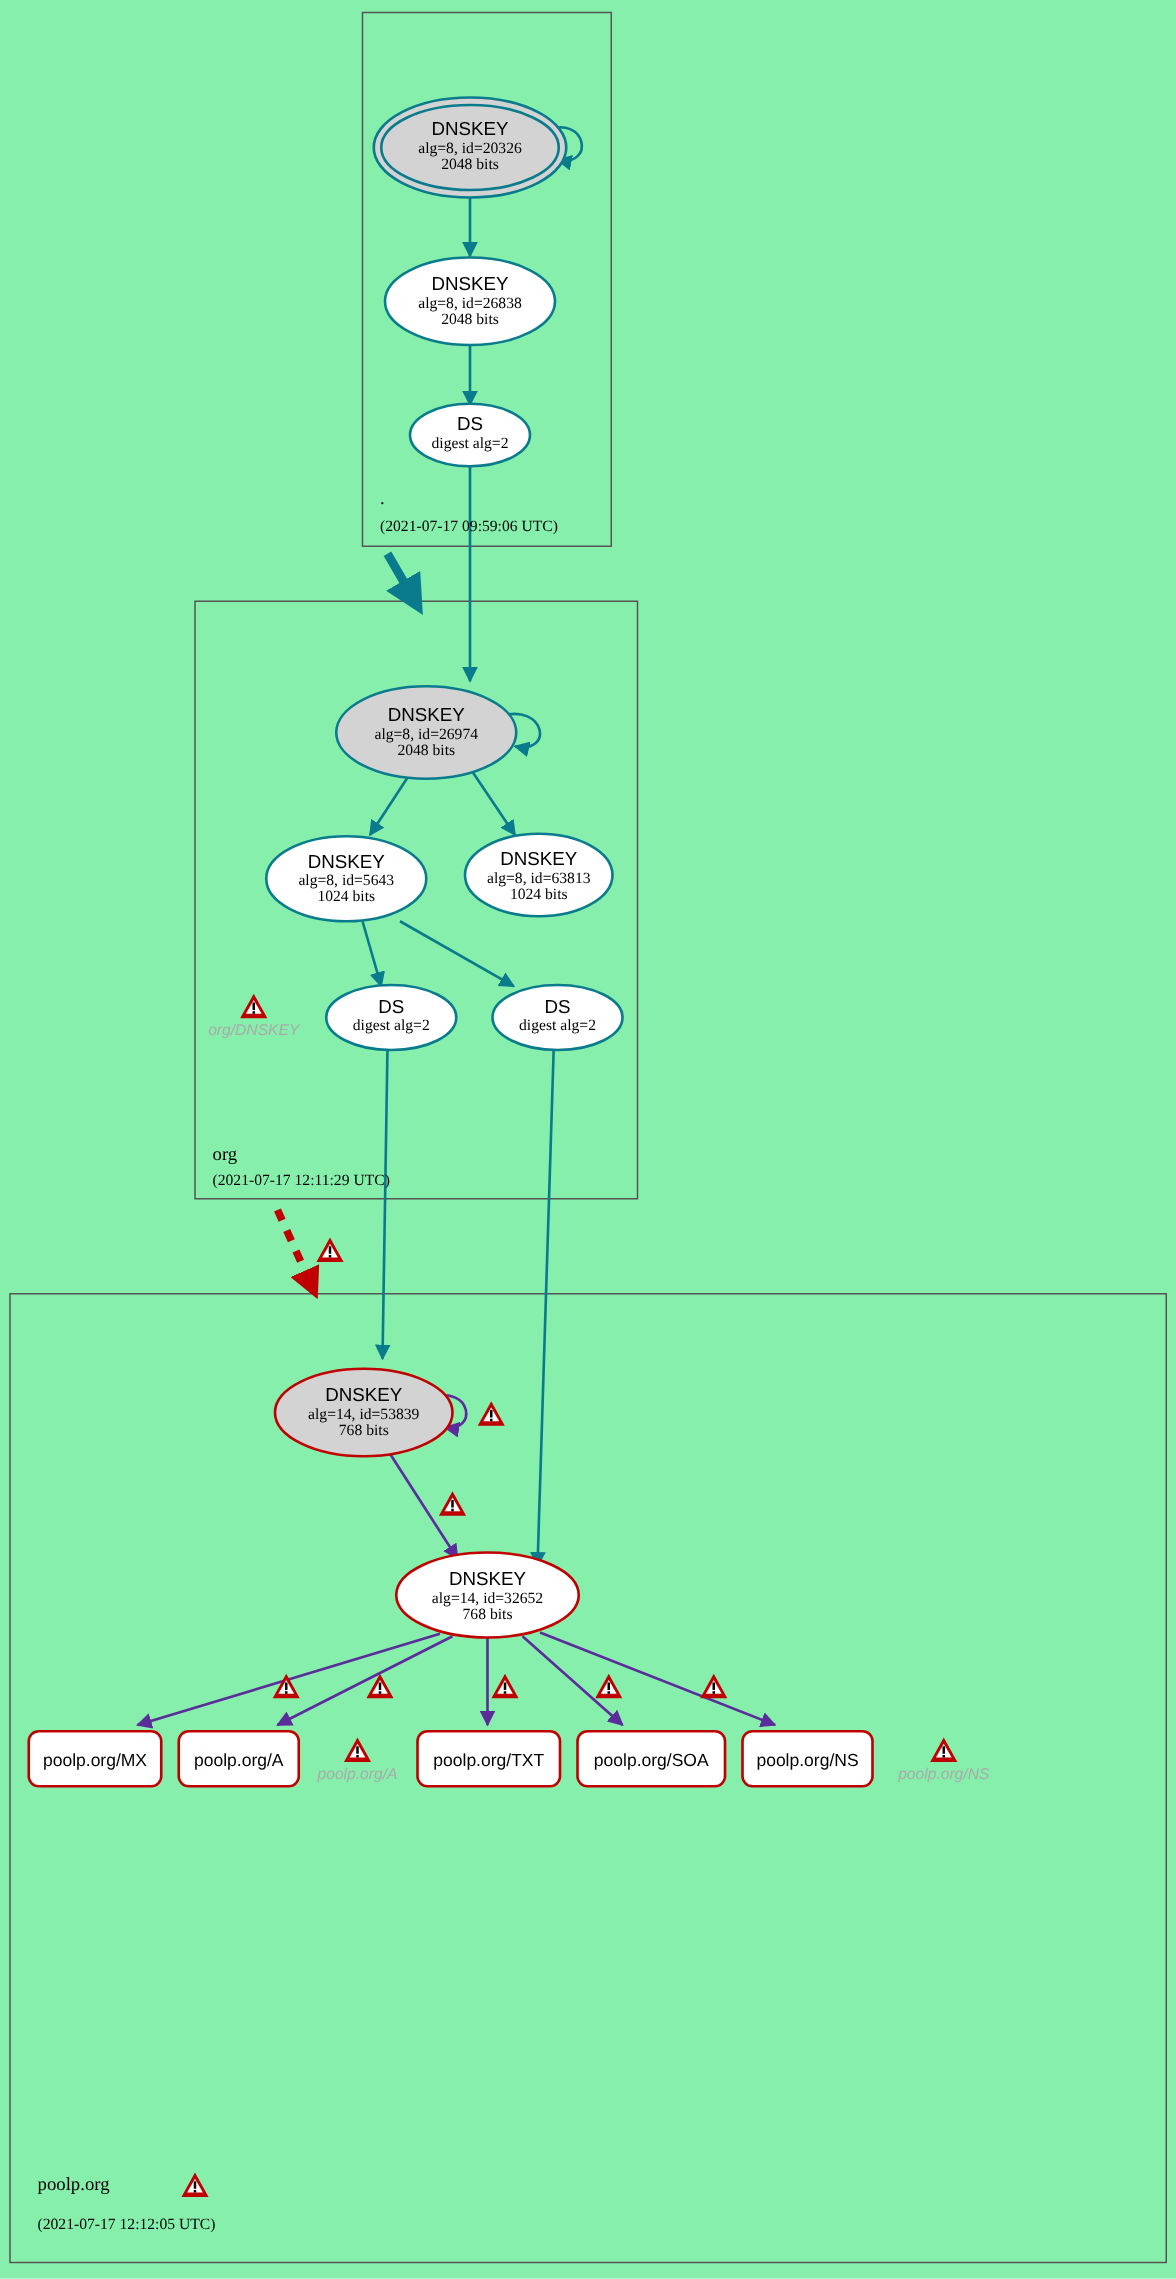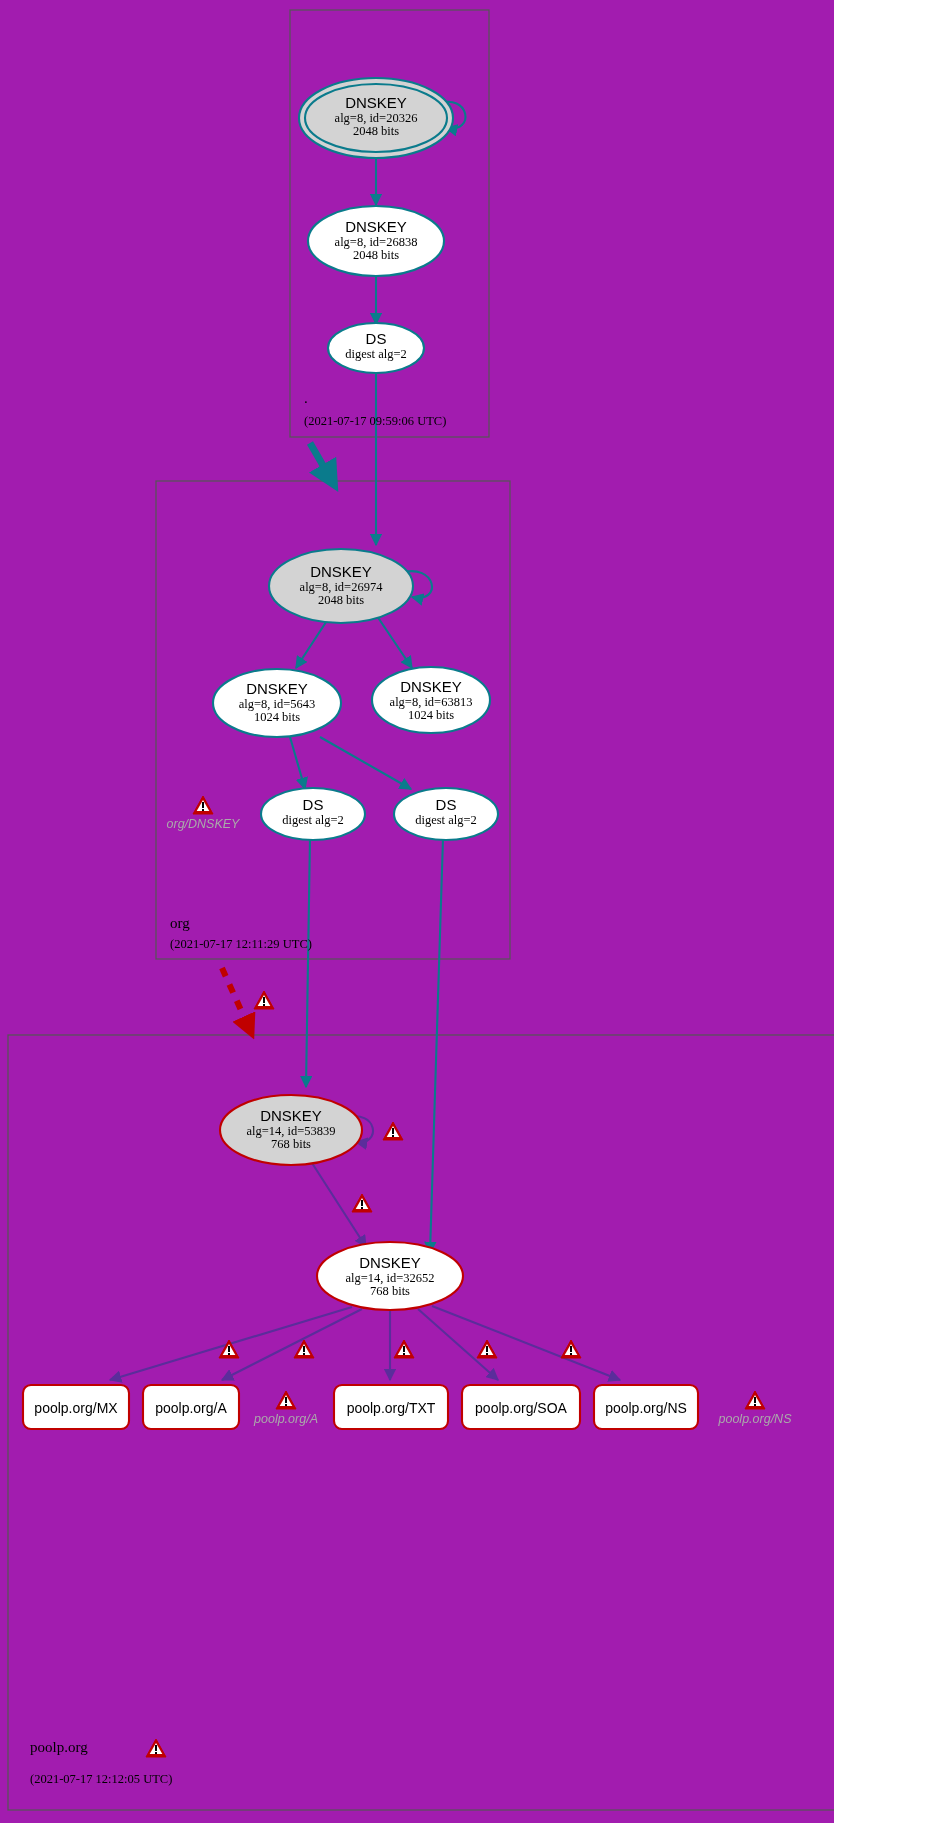--- a/index.html
+++ b/index.html
@@ -1,17 +1,17 @@
 <!DOCTYPE html>
 <html><head>
 <meta charset="utf-8">
 <style>
   html,body{margin:0;padding:0;background:#ffffff;}
   body{font-family:"Liberation Serif", serif; color:#000;}
-  #stage{position:relative;width:834px;height:1823px;overflow:hidden;background:#a21caf;}
+  #stage{position:relative;width:941px;height:1823px;overflow:hidden;background:#86efac;}
   svg{position:absolute;left:0;top:0;}
   .zbox{fill:none;stroke:#555555;stroke-width:1.2;}
   .edge-ok{stroke:#0a7b8c;stroke-width:2.1;fill:none;}
   .edge-ok-thick{stroke:#0a7b8c;stroke-width:7;fill:none;}
   .edge-bad{stroke:#5b2d9b;stroke-width:2.1;fill:none;}
   .edge-dash{stroke:#c00000;stroke-width:6;stroke-dasharray:9 9;fill:none;}
   .node-ell-ok{fill:#ffffff;stroke:#0a7b8c;stroke-width:2.1;}
   .node-ell-ok-sec{fill:#d3d3d3;stroke:#0a7b8c;stroke-width:2.1;}
   .node-ell-bad{fill:#ffffff;stroke:#c00000;stroke-width:2.1;}
   .node-ell-bad-sec{fill:#d3d3d3;stroke:#c00000;stroke-width:2.1;}

